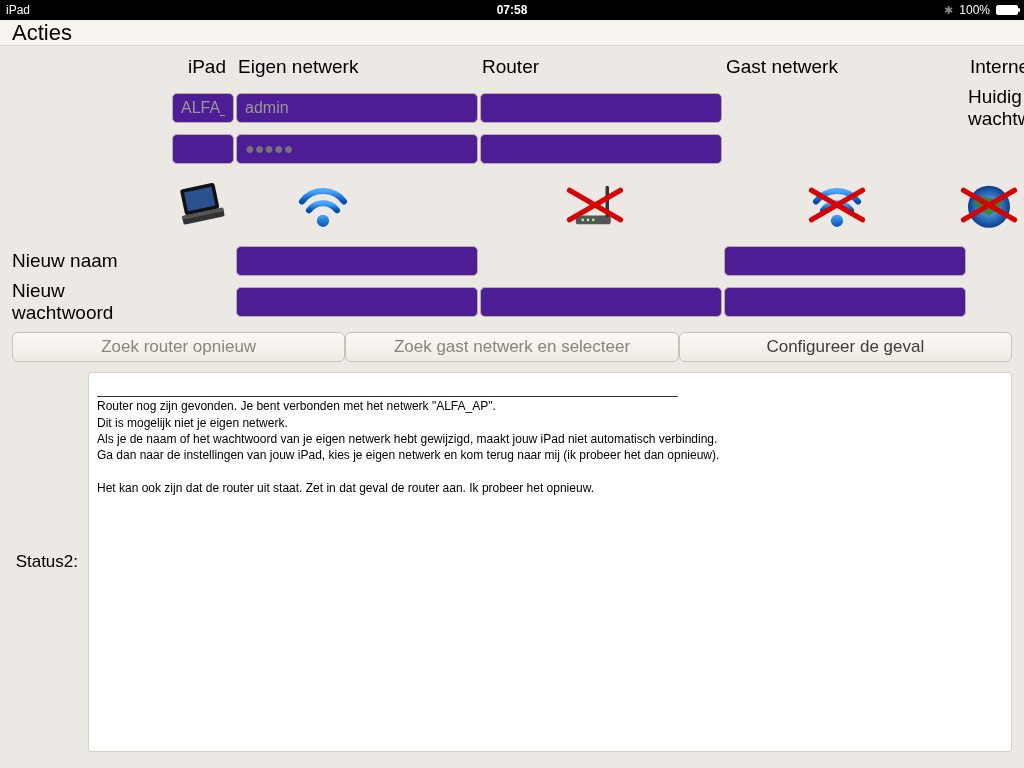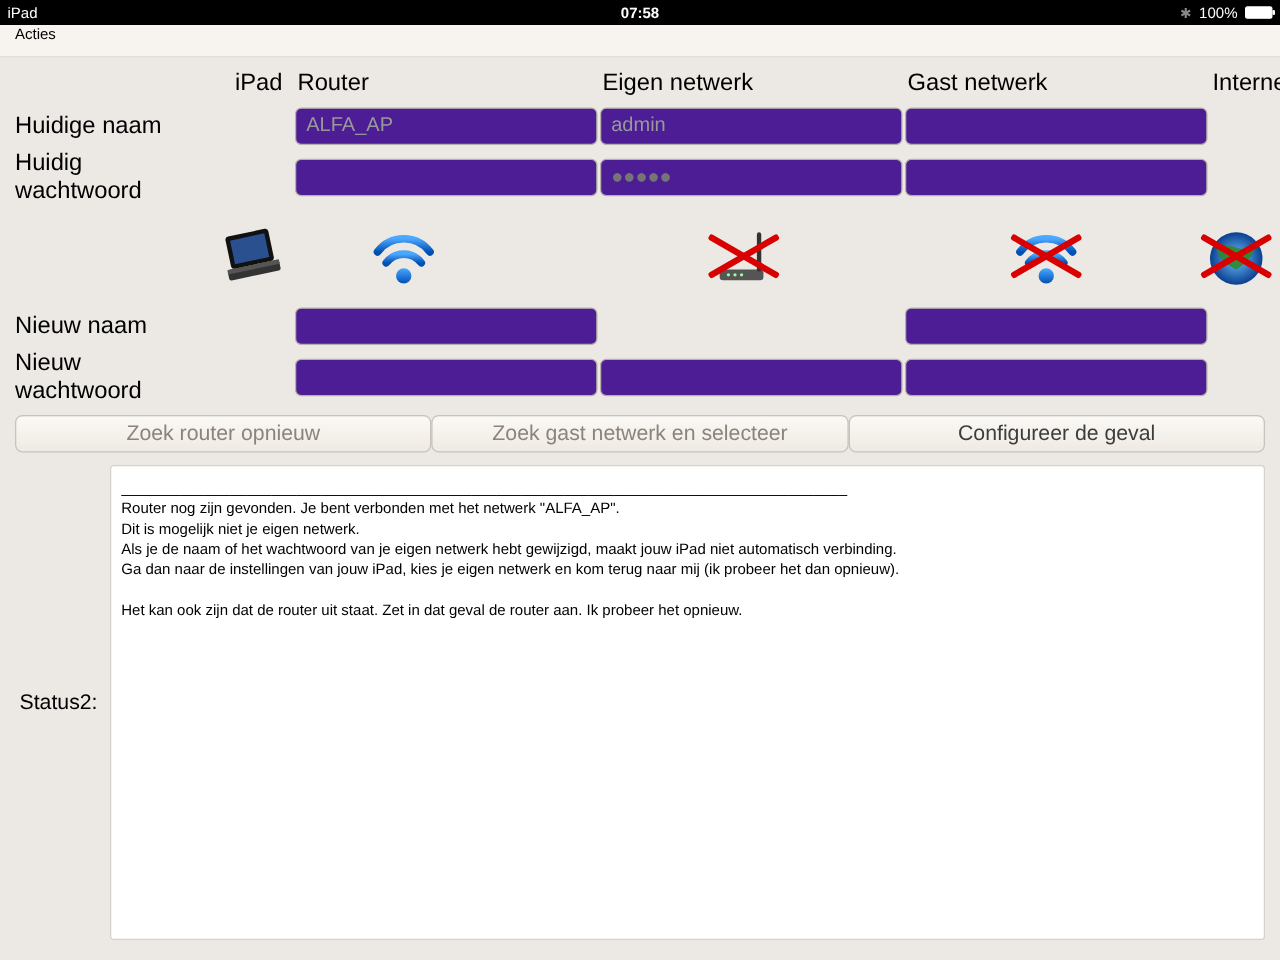--- a/index.html
+++ b/index.html
@@ -7,21 +7,21 @@
   body { background: #ece8e3; color: #000; font-size: 17px; }
 
   
   .statusbar { background:#000; color:#fff; height:20px; display:flex; align-items:center; justify-content:space-between; padding:0 6px; font-size:12px; font-weight:500; }
   .statusbar .center { position:absolute; left:50%; transform:translateX(-50%); font-weight:600; }
   .statusbar .right { display:flex; align-items:center; gap:6px; }
   .battery { width:22px; height:10px; border:1px solid #fff; border-radius:2px; position:relative; background:#fff; }
   .battery::after { content:""; position:absolute; right:-3px; top:2px; width:2px; height:4px; background:#fff; border-radius:1px; }
   .bt-icon { color:#888; font-size:11px; }
 
-  .acties-bar { background:#f7f3ee; height:26px; border-bottom:1px solid #ddd9d3; display:flex; align-items:flex-start; padding:0 12px; font-size:12px; }
+  .acties-bar { background:#f7f3ee; height:26px; border-bottom:1px solid #ddd9d3; display:flex; align-items:center; padding:0 12px; font-size:22px; }
 
   .content { padding: 10px 12px 0 12px; }
 
   
   .grid { display:grid; grid-template-columns: 158px 62px 242px 242px 242px 62px; grid-auto-rows:auto; align-items:center; gap:4px 2px; }
   .hdr { font-size:19px; padding:0 2px 4px 2px; }
   .hdr.right { text-align:right; }
   .hdr.ipad { text-align:right; padding-right:8px; }
   .rowlbl { font-size:19px; }
   .tin { grid-column: span 1; }
@@ -76,26 +76,25 @@
 
 <div class="acties-bar">
   <span>Acties</span>
 </div>
 
 <div class="content">
 
   <div class="grid">
     <div class="blankcell"></div>
     <div class="hdr ipad">iPad</div>
+    <div class="hdr">Eigen netwerk</div>
     <div class="hdr">Router</div>
-    <div class="hdr">Eigen netwerk</div>
     <div class="hdr">Gast netwerk</div>
     <div class="hdr right">Internet</div>
 
-    <div class="rowlbl">Huidige naam</div>
     <div class="blankcell"></div>
     <div class="tin"><input value="ALFA_AP" style=""></div>
     <div class="tin"><input value="admin" style=""></div>
     <div class="tin"><input value="" style=""></div>
     <div class="blankcell"></div>
 
     <div class="rowlbl">Huidig wachtwoord</div>
     <div class="blankcell"></div>
     <div class="tin"><input value="" style=""></div>
     <div class="tin"><input placeholder="●●●●●" style=""></div>

